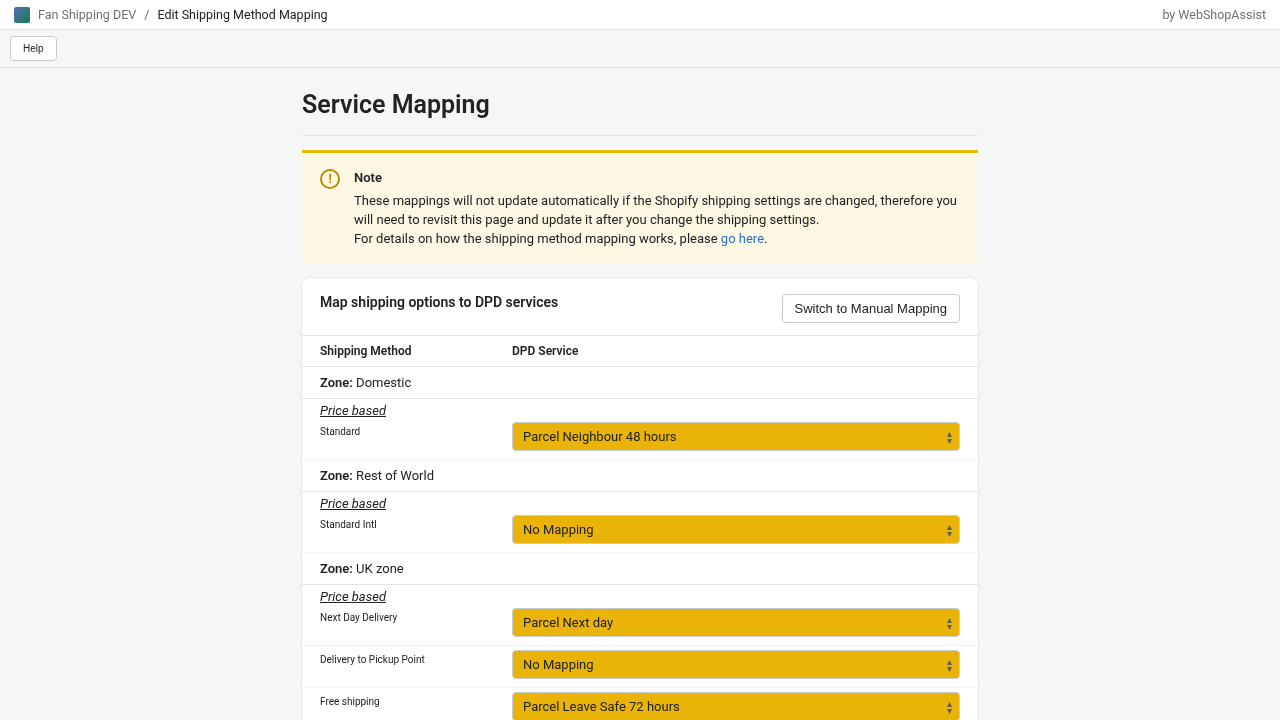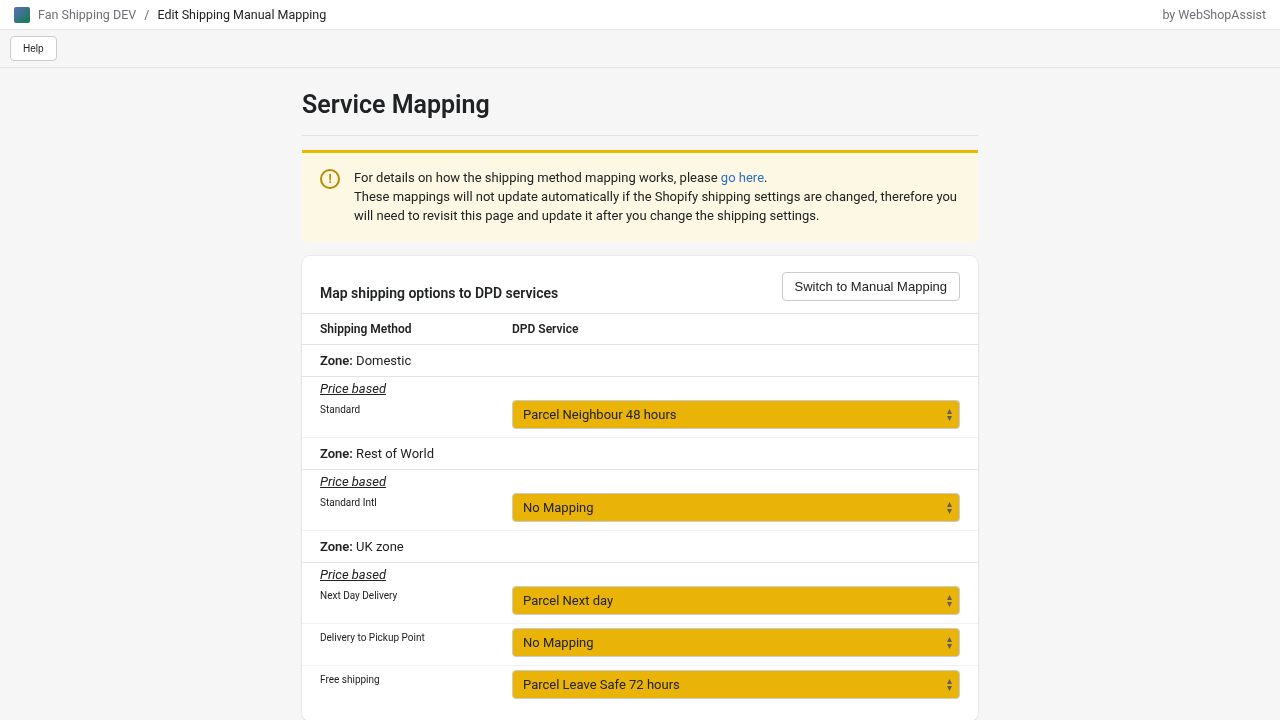--- a/index.html
+++ b/index.html
@@ -79,21 +79,21 @@
   .note-title { font-weight: 600; margin-bottom: 4px; }
   .note-body a { color: #2c6ecb; text-decoration: none; }
   .card {
     background: #fff;
     border-radius: 8px;
     box-shadow: 0 0 0 1px rgba(0,0,0,.05), 0 1px 2px rgba(0,0,0,.06);
     padding: 0 0 14px 0;
   }
   .card-header {
     display: flex;
-    align-items: flex-end;
+    align-items: flex-start;
     justify-content: space-between;
     padding: 16px 18px 12px 18px;
   }
   .card-header strong { font-size: 14px; font-weight: 600; }
   .btn-outline {
     background: #fff;
     border: 1px solid #c9cccf;
     border-radius: 4px;
     padding: 6px 12px;
     font-size: 13px;
@@ -161,40 +161,41 @@
   .crumb-sep { color: #6d7175; }
 </style>
 </head>
 <body>
 
 <div class="topbar">
   <div class="topbar-left">
     <span class="app-logo"></span>
     <span>Fan Shipping DEV</span>
     <span class="crumb-sep">/</span>
-    <span style="color:#202223;">Edit Shipping Manual Mapping</span>
+    <span style="color:#202223;">Edit Shipping Method Mapping</span>
   </div>
   <div class="topbar-right">by WebShopAssist</div>
 </div>
 
 <div class="toolbar">
   <button class="btn">Help</button>
 </div>
 
 <div class="page">
   <h1 class="page-title">Service Mapping</h1>
   <hr class="divider-strong">
 
   <div class="note-card">
     <div class="note-icon">!</div>
     <div class="note-body">
+      <div class="note-title">Note</div>
+      <div>These mappings will not update automatically if the Shopify shipping settings are changed, therefore you will need to revisit this page and update it after you change the shipping settings.</div>
       <div>
         <span>For details on how the shipping method mapping works, please </span><a href="#">go here</a><span>.</span>
       </div>
-      <div>These mappings will not update automatically if the Shopify shipping settings are changed, therefore you will need to revisit this page and update it after you change the shipping settings.</div>
     </div>
   </div>
 
   <div class="card">
     <div class="card-header">
       <strong>Map shipping options to DPD services</strong>
       <button class="btn-outline">Switch to Manual Mapping</button>
     </div>
 
     <div class="table">

